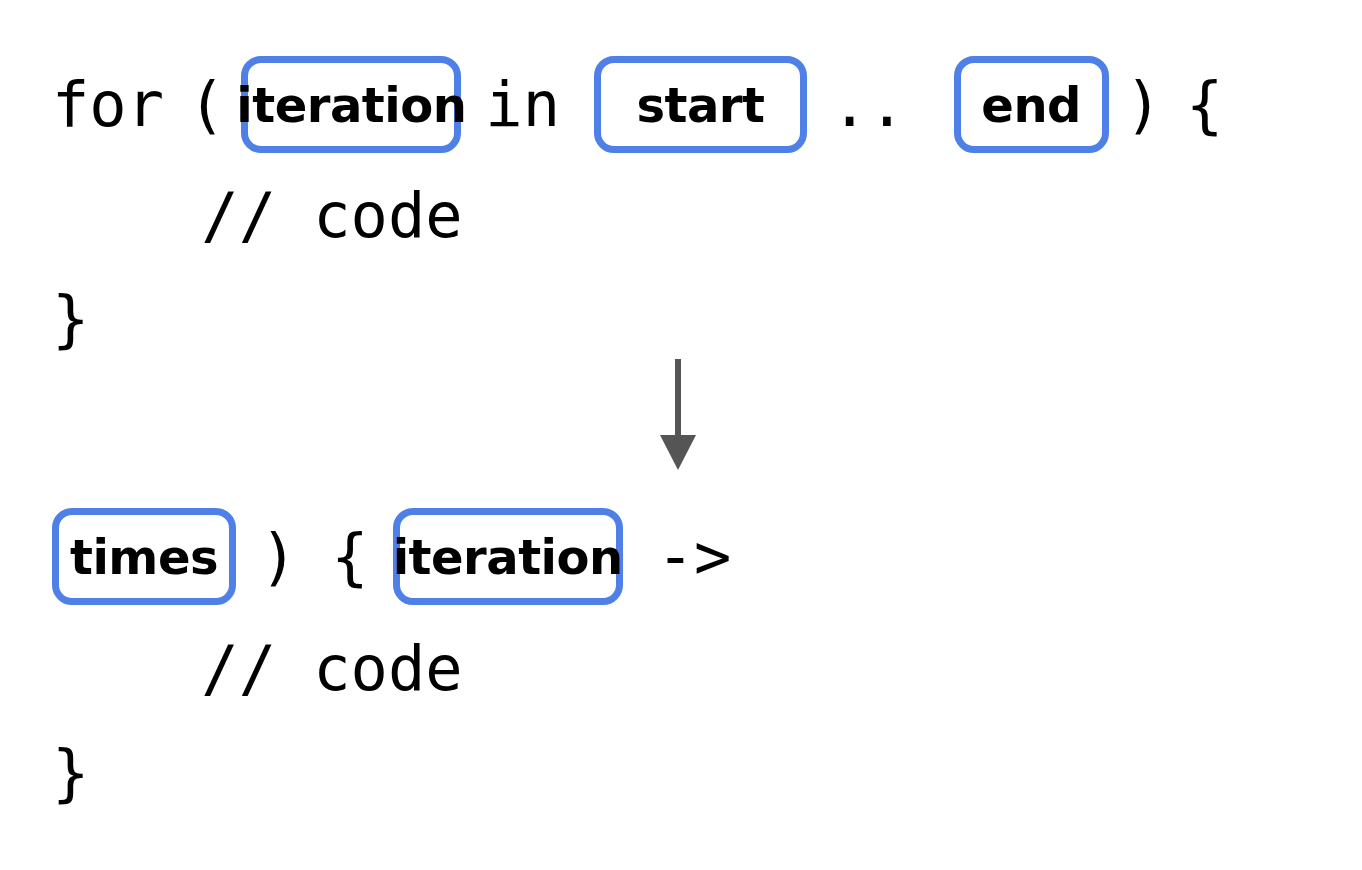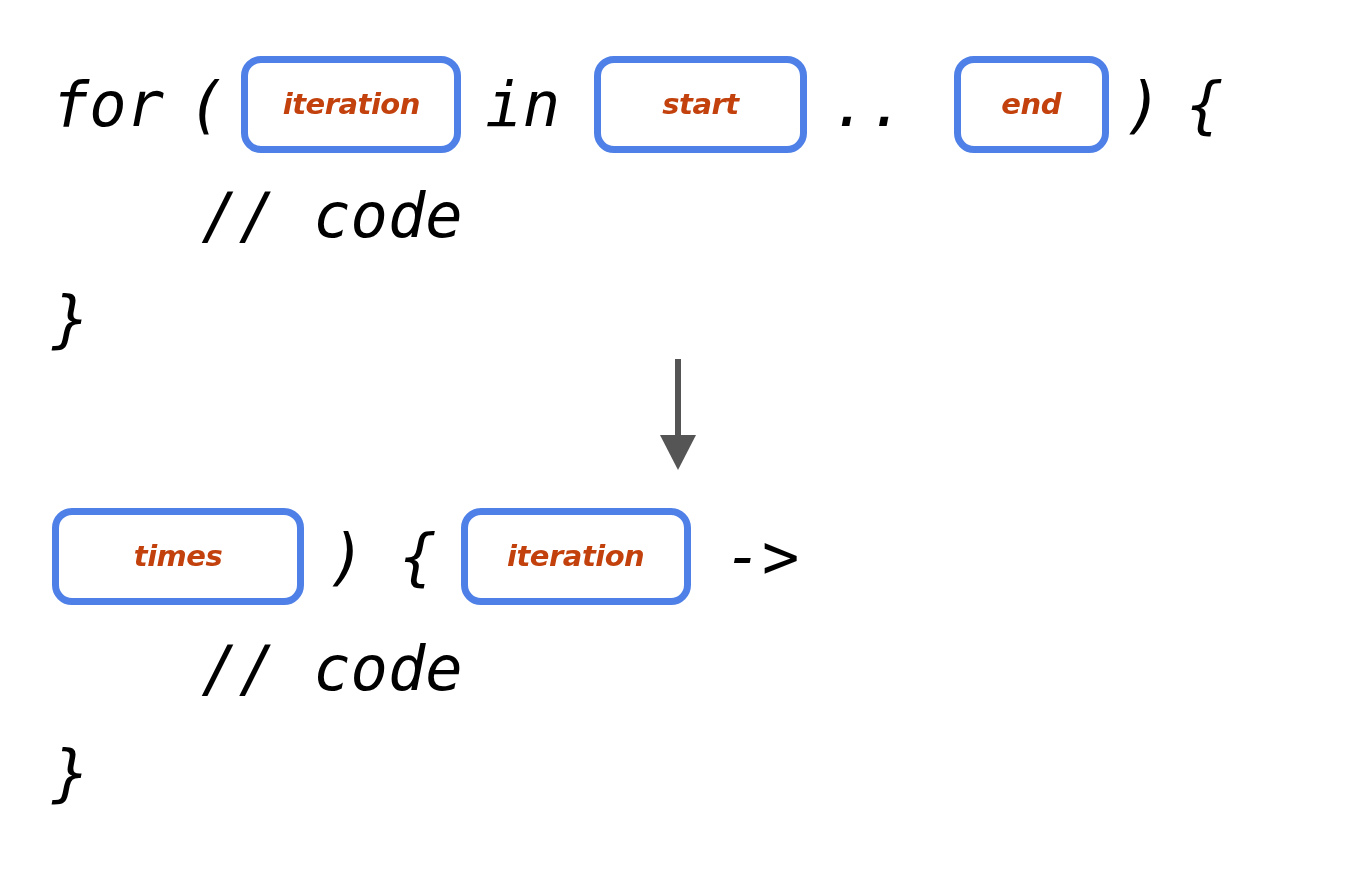--- a/index.html
+++ b/index.html
@@ -22,21 +22,20 @@
     position: absolute;
     display: flex;
     align-items: center;
     white-space: pre;
     color: #000000;
     font-family: "DejaVu Sans Mono", "Liberation Mono", monospace;
     font-size: 62px;
     font-weight: 400;
     letter-spacing: 0px;
     line-height: 1;
-    font-style: italic;
   }
 
   .code-txt {
     font-family: "DejaVu Sans Mono", "Liberation Mono", monospace;
     font-size: 62px;
     font-weight: 400;
     color: #000000;
     white-space: pre;
   }
 
@@ -44,32 +43,32 @@
   .slot {
     display: inline-flex;
     align-items: center;
     justify-content: center;
     box-sizing: border-box;
     height: 97px;
     border: 7px solid #4e80e8;
     border-radius: 20px;
     background: #ffffff;
     font-family: "DejaVu Sans", "Liberation Sans", sans-serif;
-    font-size: 29px;
+    font-size: 48px;
     font-weight: 700;
-    color: #c2410c;
+    color: #000000;
     letter-spacing: -0.5px;
     white-space: nowrap;
     padding: 0 2px;
   }
 
   .slot-iteration { width: 220px; }
   .slot-start     { width: 213px; text-align: center; }
   .slot-end       { width: 155px; margin-left: 24px; }
-  .slot-times     { width: 252px; text-align: right; }
+  .slot-times     { width: 184px; text-align: right; }
   .slot-iteration2{ width: 230px; }
 
   
   .arrow-wrap {
     position: absolute;
     left: 650px;
     top: 355px;
     width: 60px;
     height: 120px;
   }

